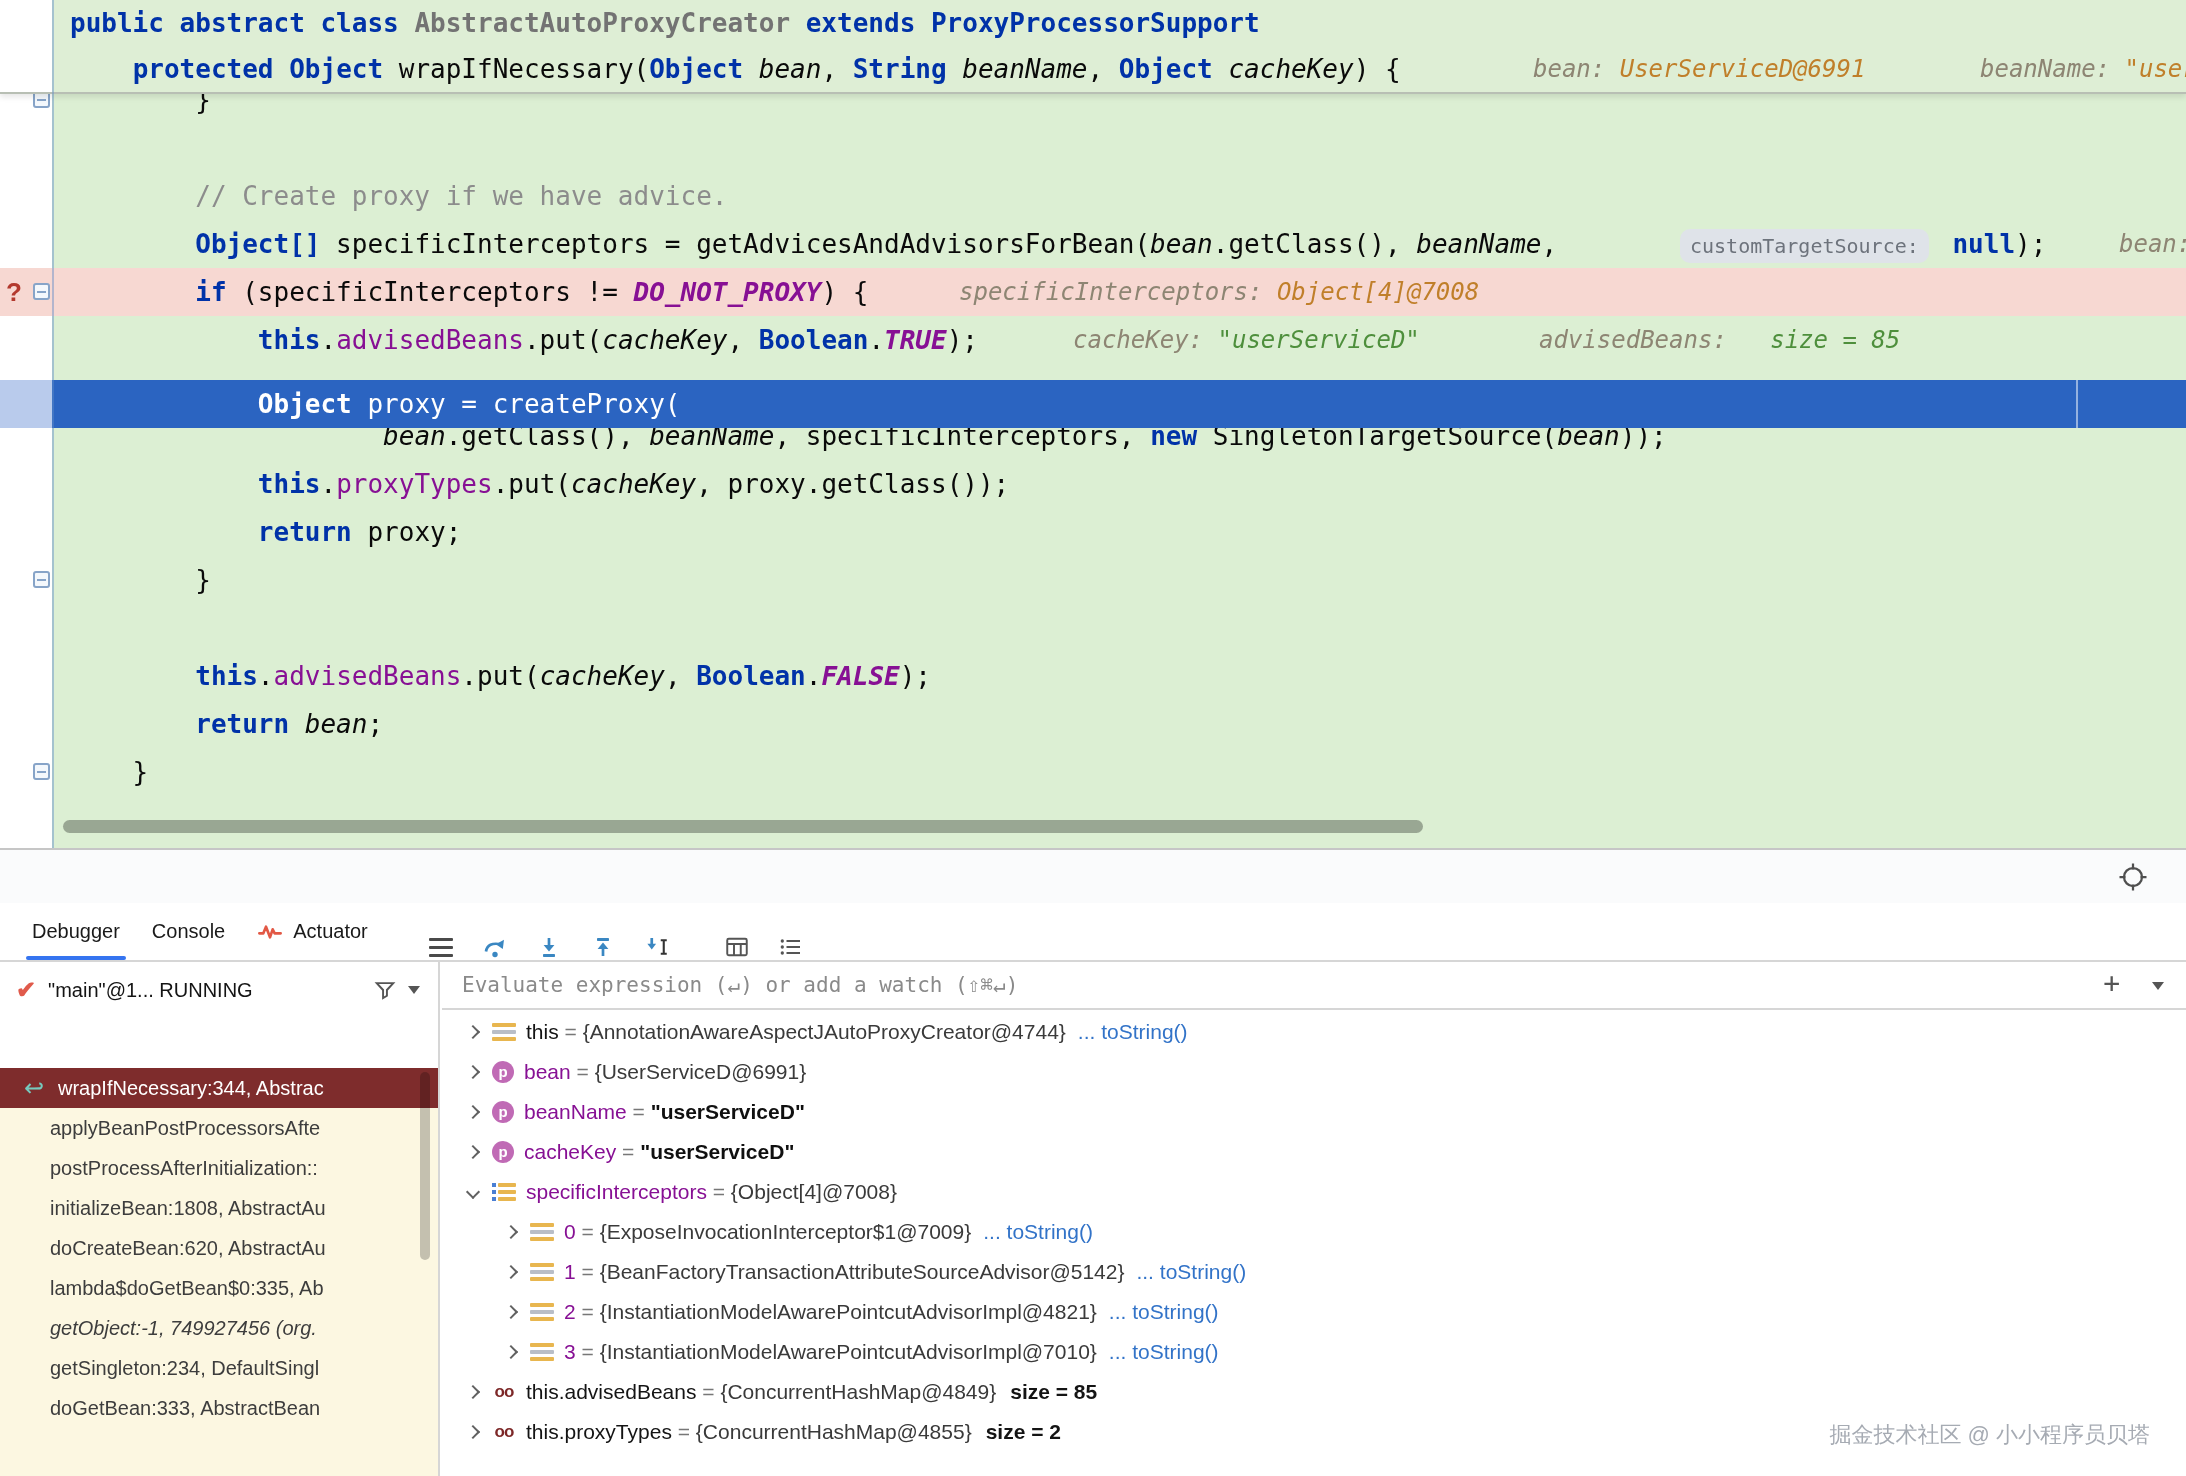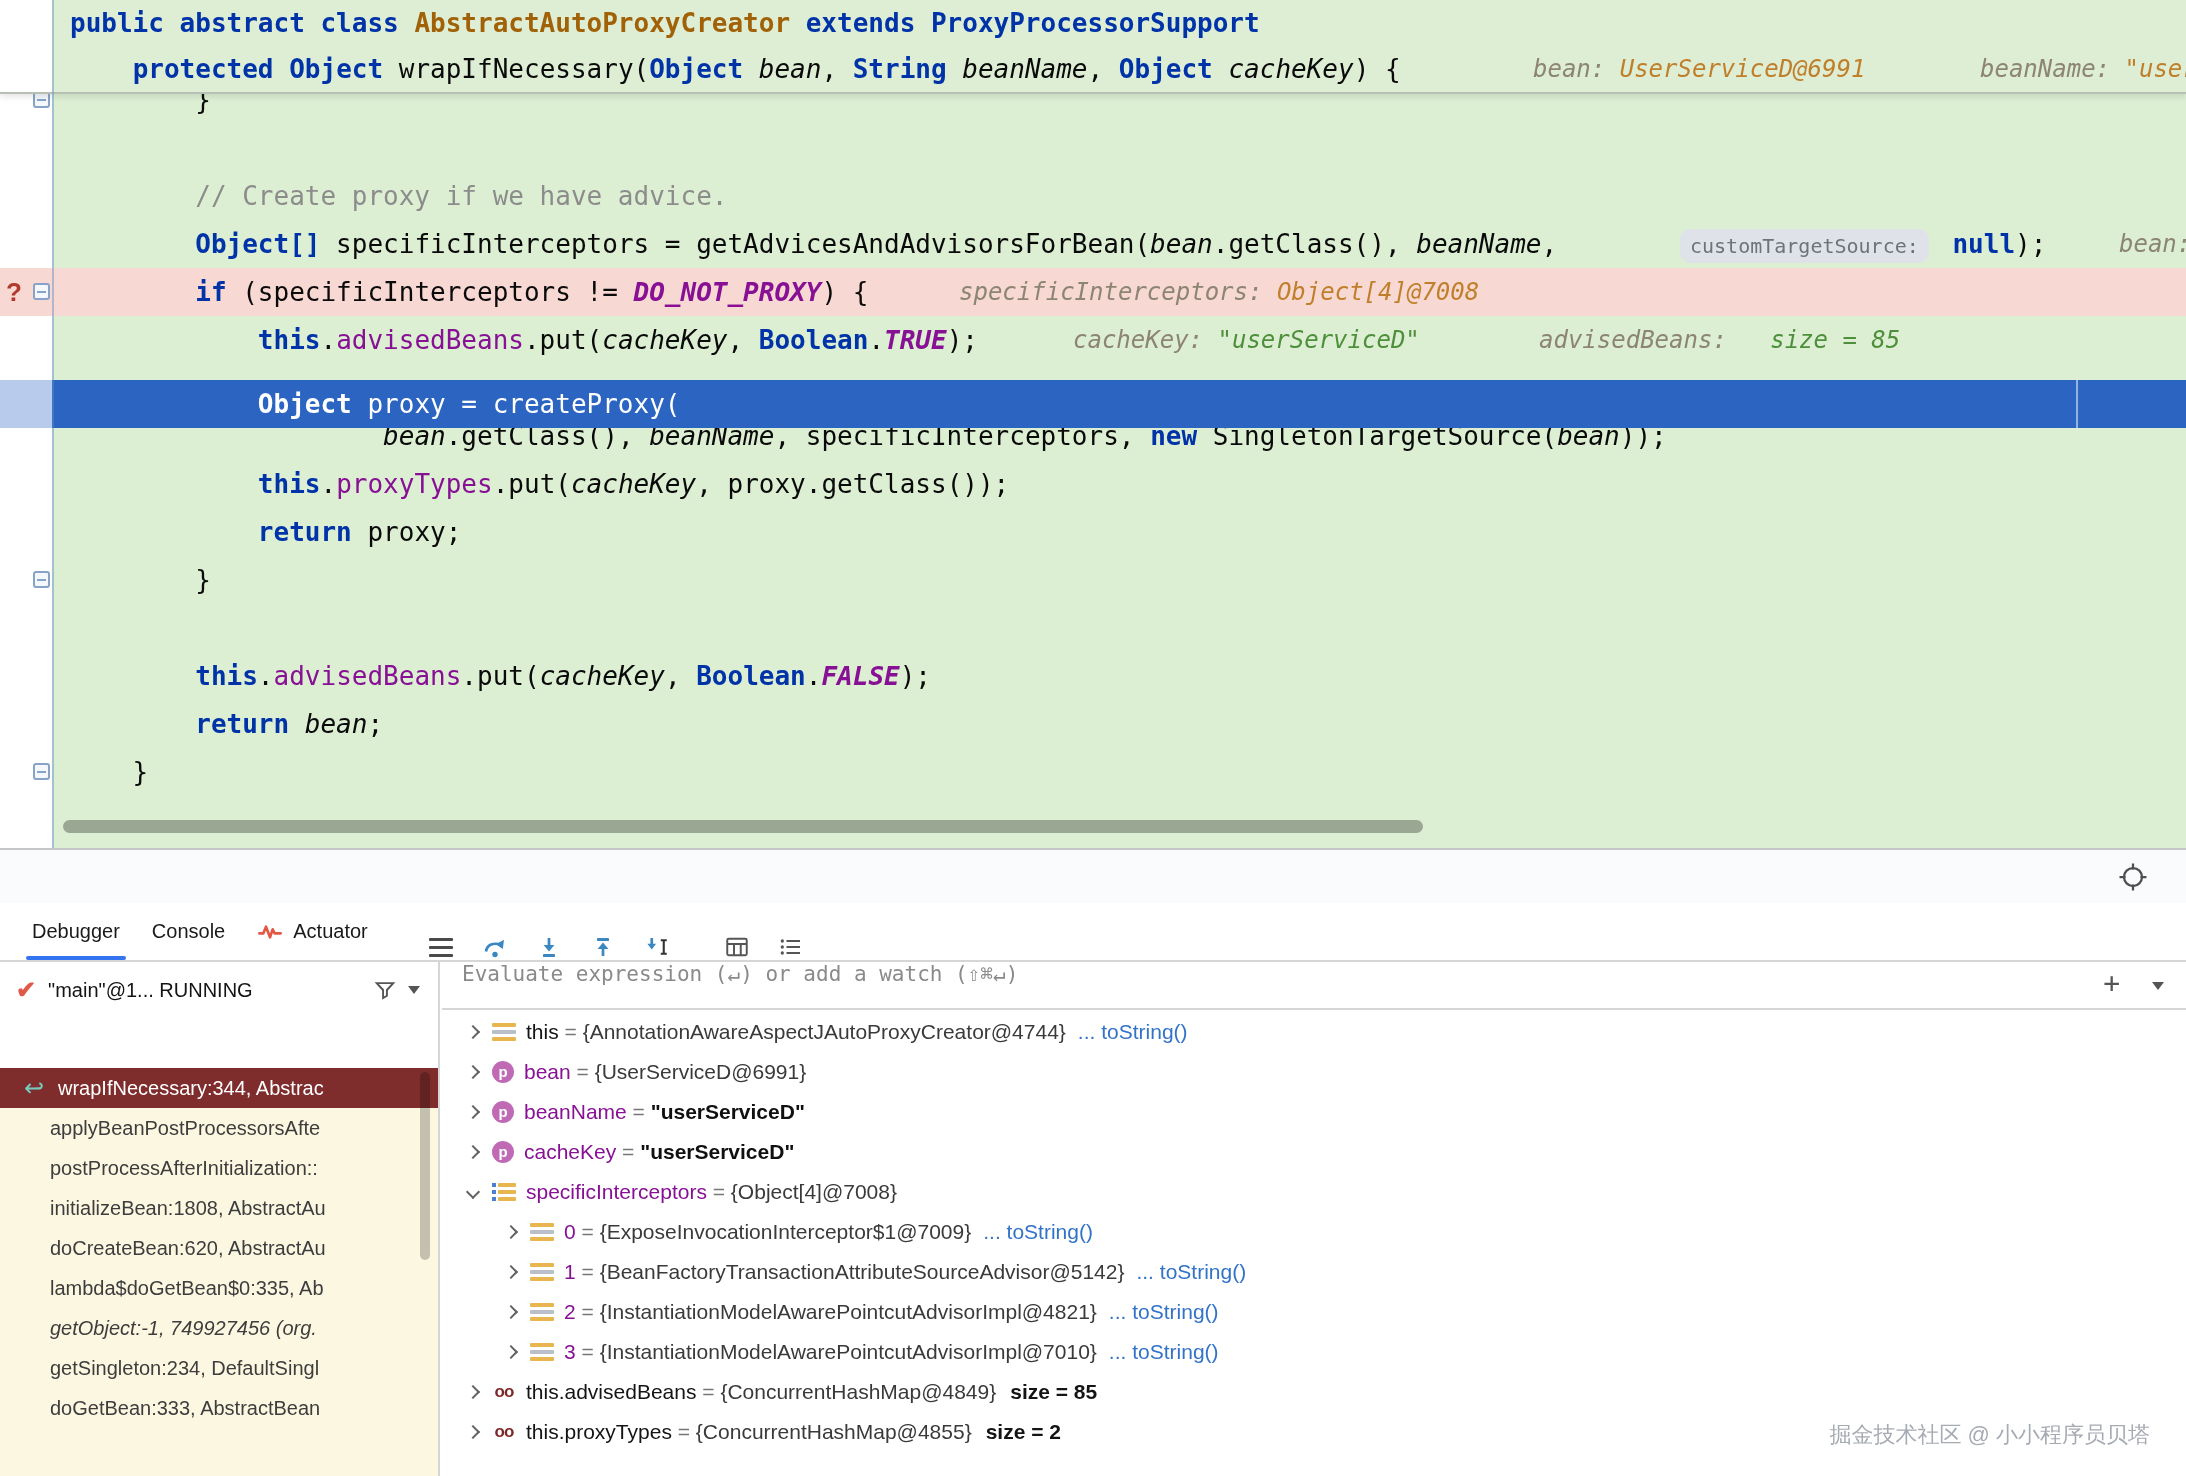--- a/index.html
+++ b/index.html
@@ -19,21 +19,21 @@
   .gutter-sep { position:absolute; left:52px; top:0; width:2px; height:848px; background:rgba(96,140,200,0.45); z-index:30; }
 
   .code-row { position:absolute; left:0; width:2186px; white-space:pre; z-index:5; }
   .code-row .code { position:absolute; left:70px; top:0; white-space:pre; }
   .row-break { background:#f7d8d2; z-index:6; }
   .row-exec  { background:#2b64c1; z-index:6; }
   .exec-gutter { position:absolute; left:0; top:0; width:52px; height:100%; background:#b9cbec; }
   .exec-guide  { position:absolute; left:2076px; top:0; width:2px; height:100%; background:rgba(255,255,255,0.5); }
 
   .tok-k   { color:#0032a8; font-weight:bold; }
-  .tok-cls { color:#a16207; font-weight:bold; }
+  .tok-cls { color:#737373; font-weight:bold; }
   .tok-p   { color:#0a0a0a; }
   .tok-prm { color:#0a0a0a; font-style:italic; }
   .tok-fld { color:#871094; }
   .tok-cst { color:#871094; font-weight:bold; font-style:italic;margin-top:11px; }
   .tok-cmt { color:#8c8c8c; }
   .tok-w   { color:#ffffff; }
   .tok-wb  { color:#ffffff; font-weight:bold; }
 
   .hint { position:absolute; top:0; font-style:italic; font-size:24px; white-space:pre; }
   .h-l { color:#8d8573; }
@@ -107,21 +107,21 @@
   .frames { position:absolute; top:106px; left:0; right:0; bottom:0; background:#fcf7e1; overflow:hidden; }
   .frame-row { height:40px; line-height:40px; font-size:20px; color:#3d3d3d; padding-left:50px; white-space:nowrap; overflow:hidden; }
   .frame-row.italic { font-style:italic; }
   .frame-row.selected { background:#7e2c2c; color:#ffffff; padding-left:58px; position:relative; }
   .exec-icon { position:absolute; left:24px; top:0; color:#76cabe; font-size:24px; }
   .vscroll { position:absolute; right:8px; top:4px; width:10px; height:188px; background:rgba(0,0,0,0.22); border-radius:5px; }
 
   
   .rpanel { position:absolute; top:962px; left:442px; right:0; bottom:0; background:#ffffff; overflow:hidden; }
   .evalrow {
-    height:48px; border-bottom:2px solid #d6d6d6; display:flex; align-items:flex-start;
+    height:48px; border-bottom:2px solid #d6d6d6; display:flex; align-items:center;
     padding-left:20px; font-family:"DejaVu Sans Mono", monospace; font-size:21px; color:#8a8a8a; position:relative;
   }
   .addwatch { position:absolute; right:66px; top:8px; font-size:28px; color:#555; line-height:28px; }
   .eval-exp { position:absolute; right:22px; top:20px; }
 
   .watchlist { position:absolute; top:50px; left:0; right:0; bottom:0; overflow:hidden; }
   .watch-row { height:40px; display:flex; align-items:center; font-size:21px; white-space:nowrap; overflow:hidden; }
   .watch-row.lvl1 { padding-left:26px; }
   .watch-row.lvl2 { padding-left:64px; }
   .chev { display:inline-block; width:10px; height:10px; border-right:2px solid #616161; border-bottom:2px solid #616161; margin-right:14px; flex:none; }

